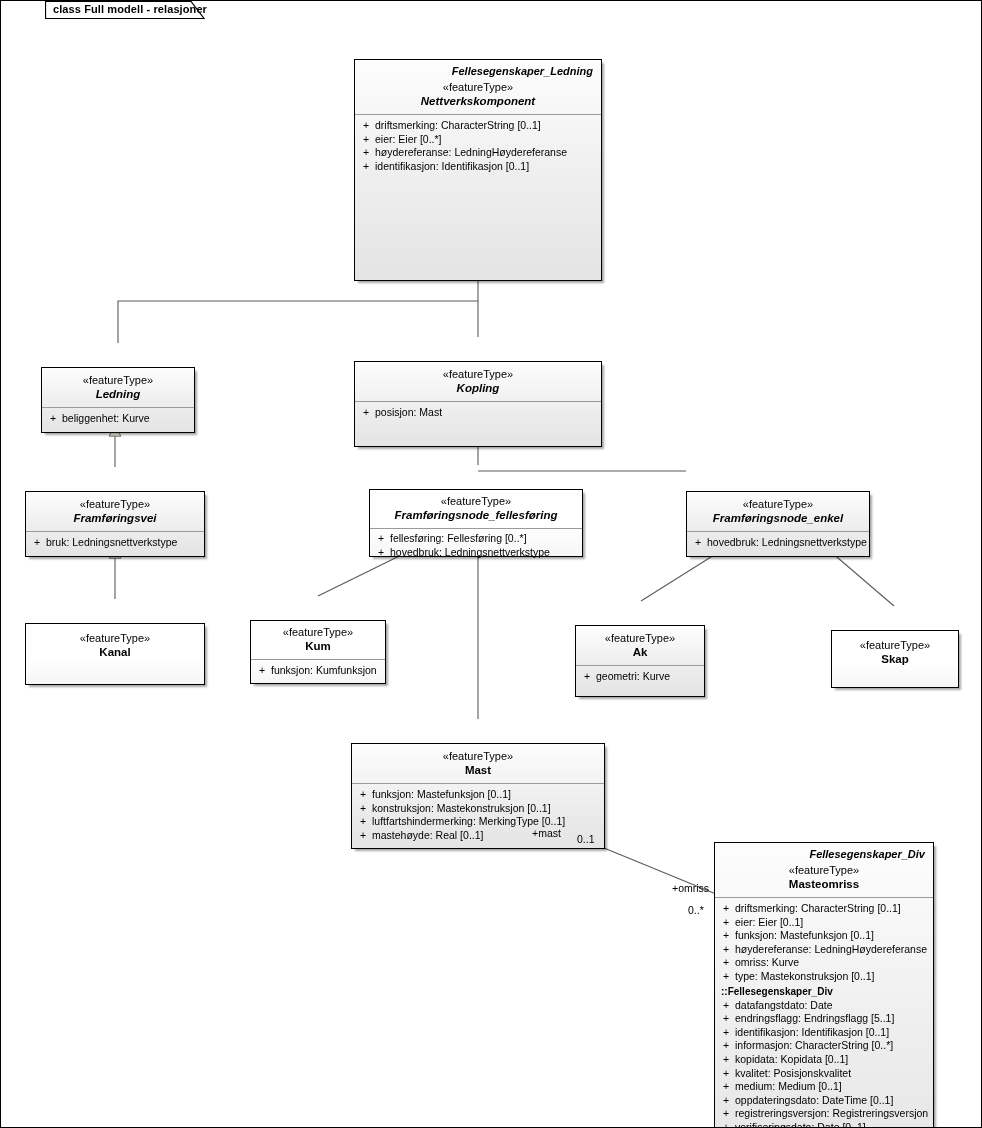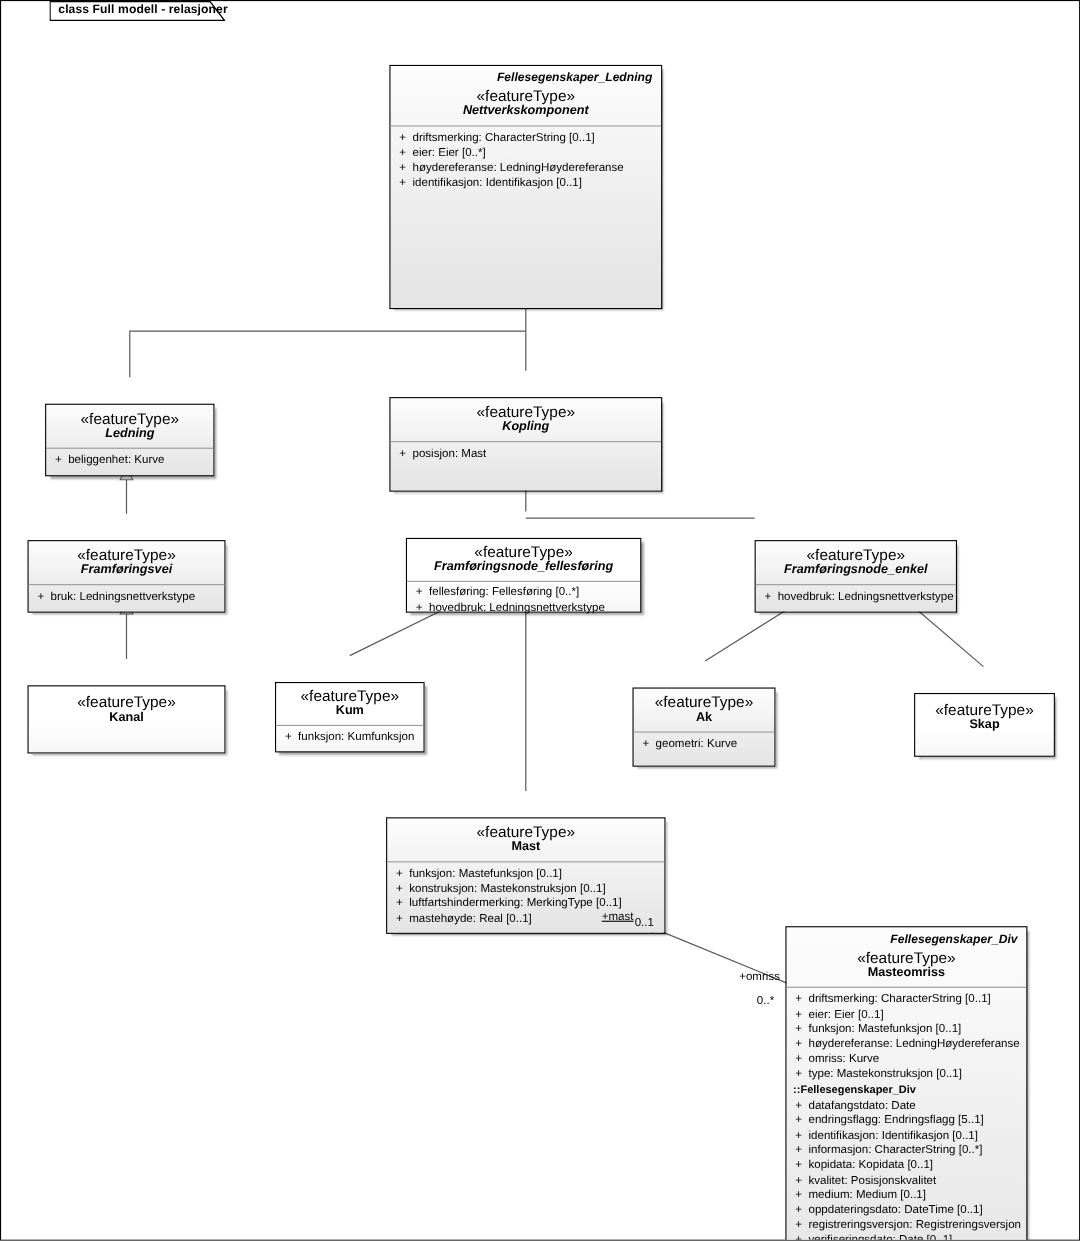--- a/index.html
+++ b/index.html
@@ -78,21 +78,21 @@
   .cls-pkg {
     text-align: right;
     font-size: 11px;
     font-style: italic;
     font-weight: bold;
     color: #000000;
     margin: 1px 2px 4px 0;
     white-space: nowrap;
   }
   .cls-stereotype {
-    font-size: 14px;
+    font-size: 11px;
     color: #000000;
     line-height: 13px;
     white-space: nowrap;
   }
   .cls-name {
     font-size: 11.5px;
     font-weight: bold;
     color: #000000;
     line-height: 14px;
     white-space: nowrap;
@@ -428,18 +428,18 @@
         <span class="attr-vis">+</span>
         <span class="attr-text">registreringsversjon: Registreringsversjon</span>
       </div>
       <div class="attr-row">
         <span class="attr-vis">+</span>
         <span class="attr-text">verifiseringsdato: Date [0..1]</span>
       </div>
     </div>
   </div>
 
-  <div class="edge-label" style="left:546px; top:826px;text-decoration:underline;">+mast</div>
+  <div class="edge-label" style="left:531px; top:826px;">+mast</div>
   <div class="edge-label" style="left:576px; top:832px;">0..1</div>
   <div class="edge-label" style="left:671px; top:881px;">+omriss</div>
   <div class="edge-label" style="left:687px; top:903px;">0..*</div>
 
 </div>
 
 </body></html>

